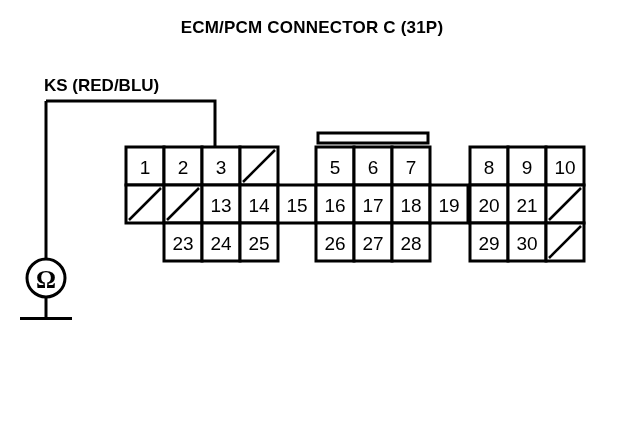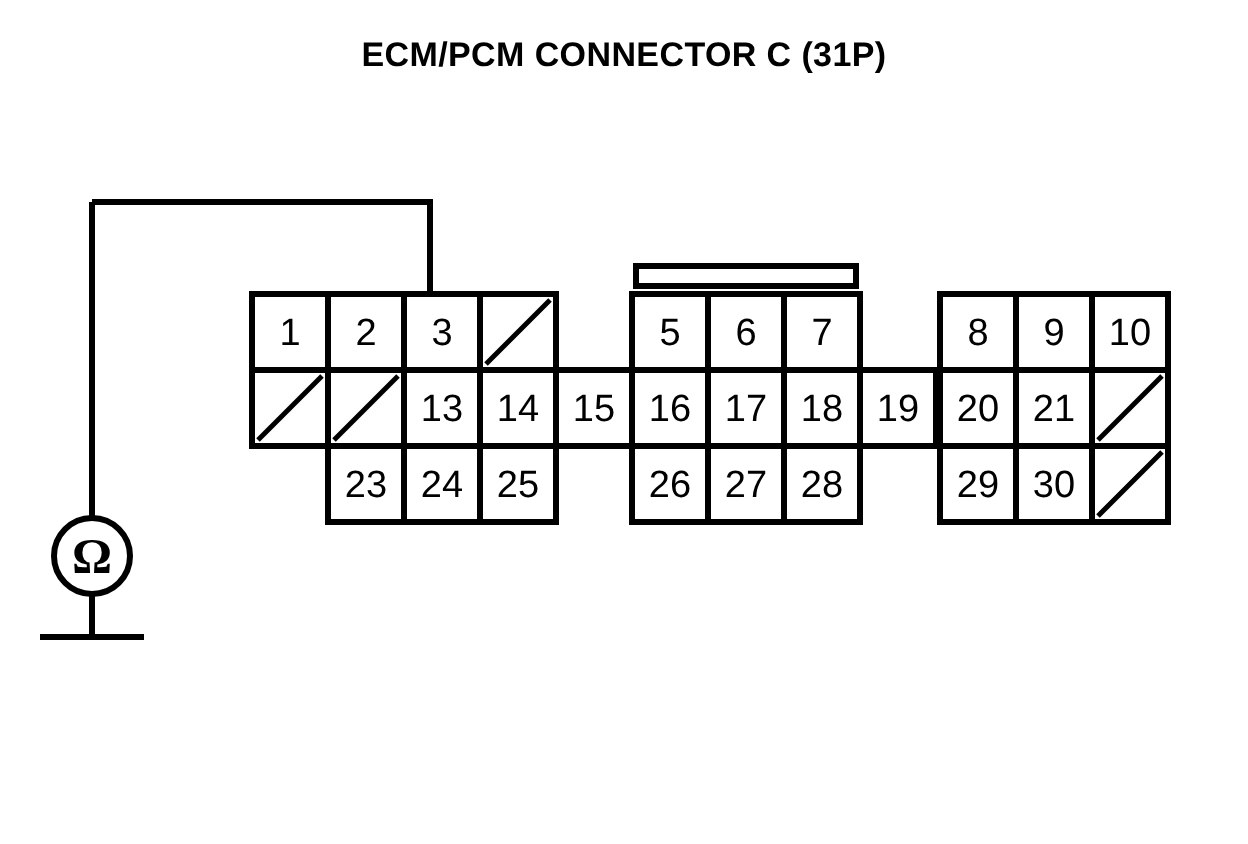--- a/index.html
+++ b/index.html
@@ -66,20 +66,21 @@
     dominant-baseline: central;
   }
 </style>
 </head>
 <body>
 
 <div id="page">
 
   <div class="title">ECM/PCM CONNECTOR C (31P)</div>
 
+  <div class="wire-label">KS (RED/BLU)</div>
 
   <svg class="diagram-svg" viewBox="0 0 624 422">
     <g id="wire-layer">
         <path d="M 46 101 L 215 101 L 215 147" fill="none" stroke="#000000" stroke-width="3"></path>
         <line x1="46" y1="101" x2="46" y2="259" stroke="#000000" stroke-width="3"></line>
       </g>
     <g id="meter-layer">
         <circle cx="46" cy="278" r="19" fill="none" stroke="#000000" stroke-width="3"></circle>
         <text x="46" y="279" text-anchor="middle" dominant-baseline="central" font-family="&quot;Liberation Serif&quot;, serif" font-size="25" font-weight="bold" fill="#000000">Ω</text>
       </g>

